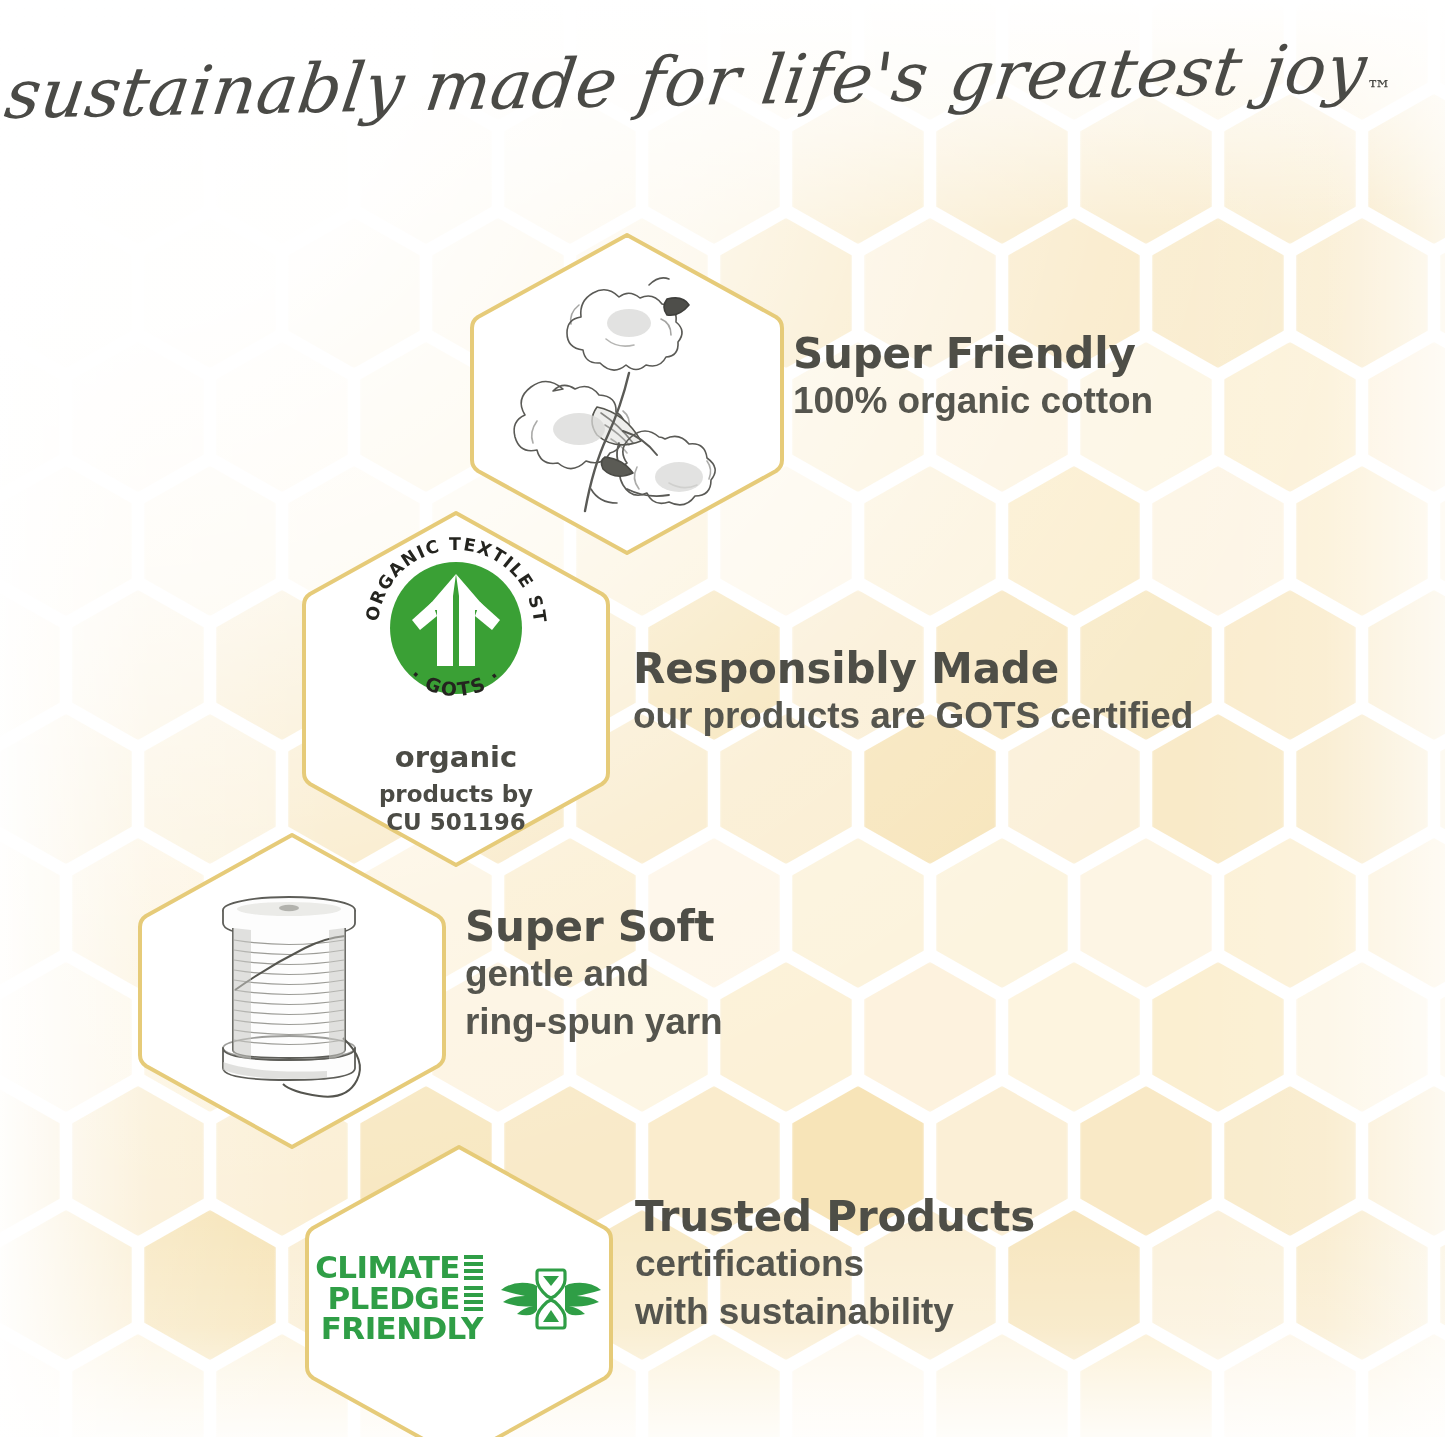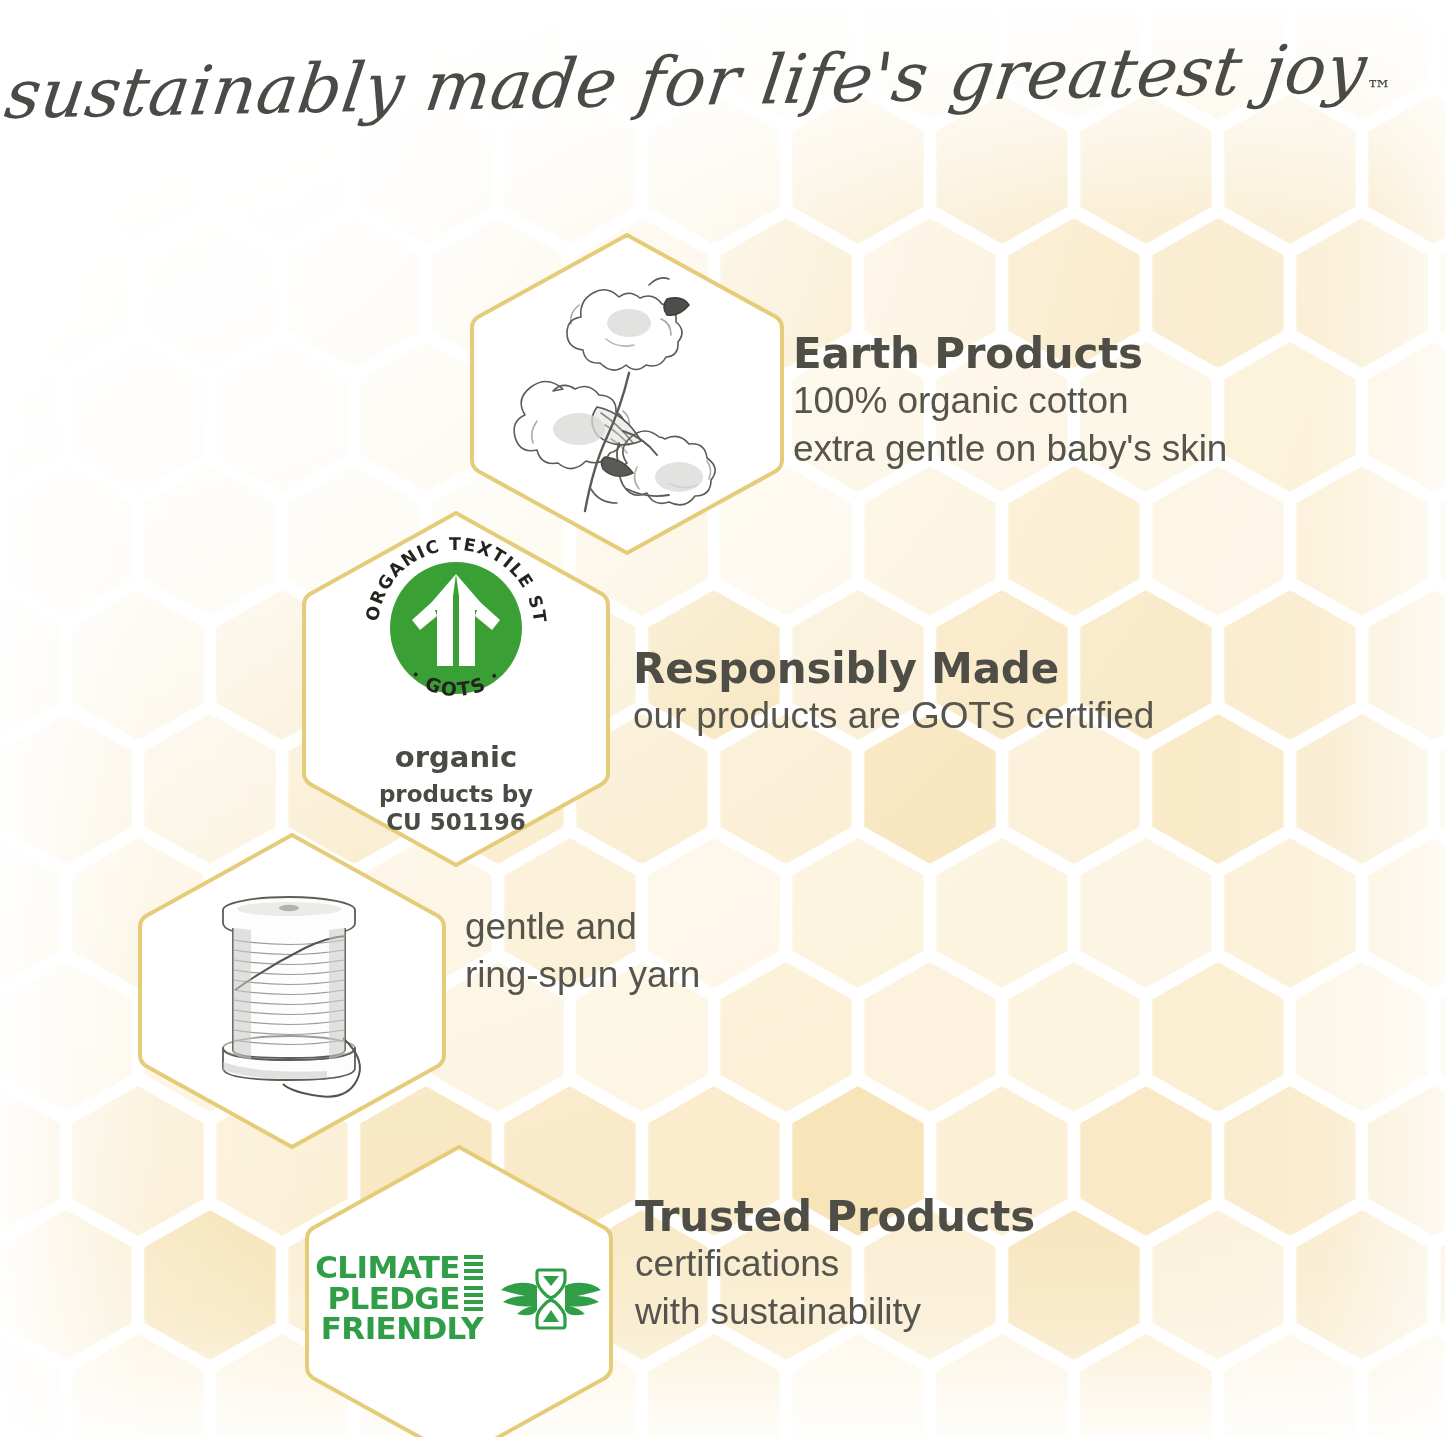--- a/index.html
+++ b/index.html
@@ -106,21 +106,21 @@
     font-family: "DejaVu Sans", sans-serif;
     font-weight: bold;
     font-size: 42px;
     line-height: 1.12;
     color: #4e4e47;
     letter-spacing: -0.2px;
     white-space: nowrap;
   }
   .feature-text .ft-line {
     font-family: "Liberation Sans", sans-serif;
-    font-weight: 400;
+    font-weight: 700;
     font-size: 37px;
     line-height: 1.30;
     color: #55554e;
     letter-spacing: -0.1px;
     white-space: nowrap;
   }
 
   
   .gots-wrap {
     text-align: center;
@@ -372,23 +372,22 @@
         <g fill="#d9d9d7" opacity="0.75">
           <ellipse cx="128" cy="62" rx="22" ry="14"></ellipse>
           <ellipse cx="78" cy="168" rx="26" ry="16"></ellipse>
           <ellipse cx="178" cy="216" rx="24" ry="15"></ellipse>
         </g>
       </svg>
     </div>
   </div>
 
   <div class="feature-text" style="left:793px; top:330px;">
-    <div class="ft-title">Earth Products</div>
+    <div class="ft-title">Super Friendly</div>
     <div class="ft-line">100% organic cotton</div>
-    <div class="ft-line">extra gentle on baby's skin</div>
   </div>
 
   <div class="hexcard" style="left:300px; top:508px; width:312px; height:362px;">
     <svg class="hex-svg" viewBox="0 0 312 362">
       <path d="M156 5 L302 86 Q308 90 308 97 L308 265 Q308 272 302 276 L156 357 L10 276 Q4 272 4 265 L4 97 Q4 90 10 86 Z" fill="#ffffff" stroke="#e6cb79" stroke-width="4" stroke-linejoin="round"></path>
     </svg>
     <div class="hex-inner">
       <div class="gots-wrap">
         <div class="gots-mark">
           <svg width="208" height="208" viewBox="0 0 208 208">
@@ -468,20 +467,21 @@
         </g>
         <g fill="#e2e2de" opacity="0.7">
           <ellipse cx="112" cy="31" rx="52" ry="7"></ellipse>
         </g>
         <ellipse cx="112" cy="30" rx="10" ry="3.2" fill="#9a9a94" opacity="0.7"></ellipse>
       </svg>
     </div>
   </div>
 
   <div class="feature-text" style="left:465px; top:903px;">
+    <div class="ft-title">Super Soft</div>
     <div class="ft-line">gentle and</div>
     <div class="ft-line">ring-spun yarn</div>
   </div>
 
   <div class="hexcard" style="left:303px; top:1142px; width:312px; height:322px;">
     <svg class="hex-svg" viewBox="0 0 312 322">
       <path d="M156 5 L302 86 Q308 90 308 97 L308 225 Q308 232 302 236 L156 317 L10 236 Q4 232 4 225 L4 97 Q4 90 10 86 Z" fill="#ffffff" stroke="#e6cb79" stroke-width="4" stroke-linejoin="round"></path>
     </svg>
     <div class="hex-inner">
       <div class="cpf-wrap">

